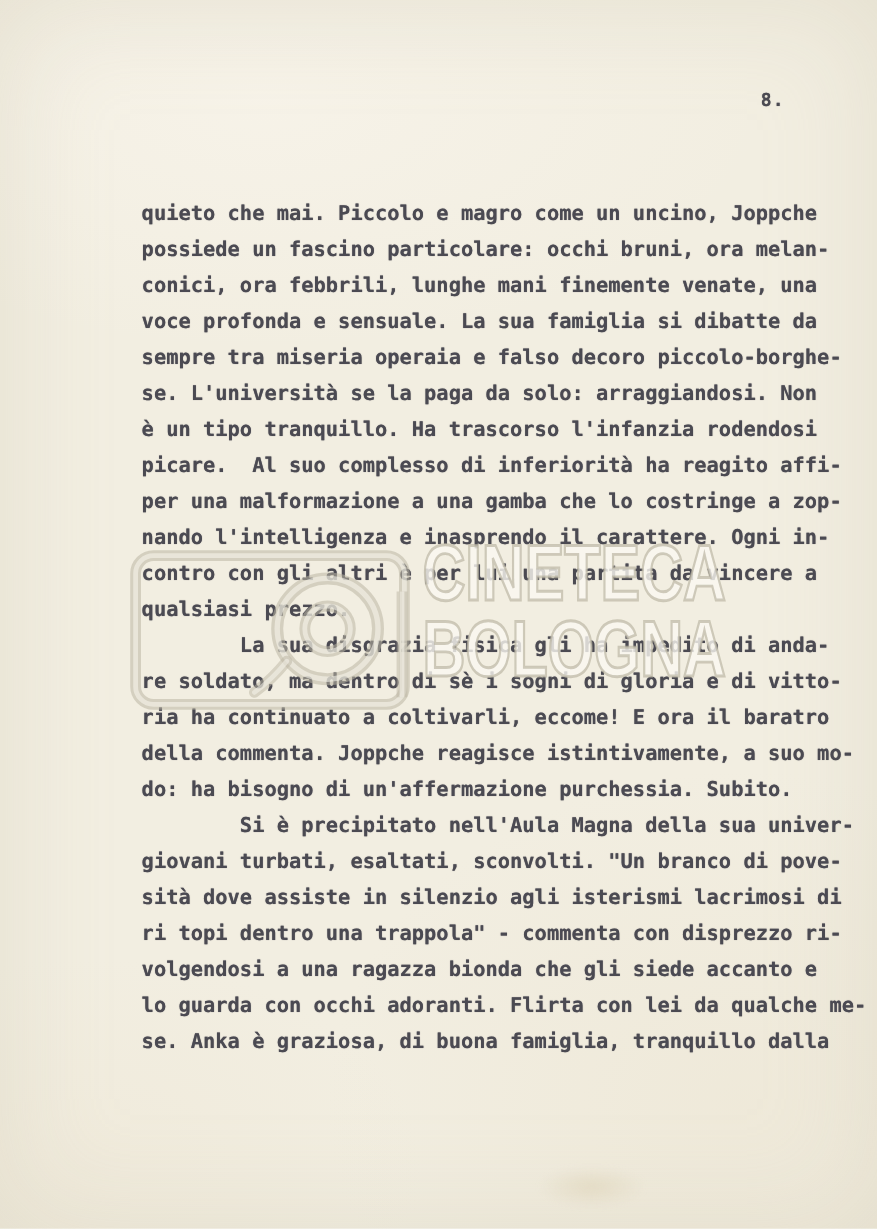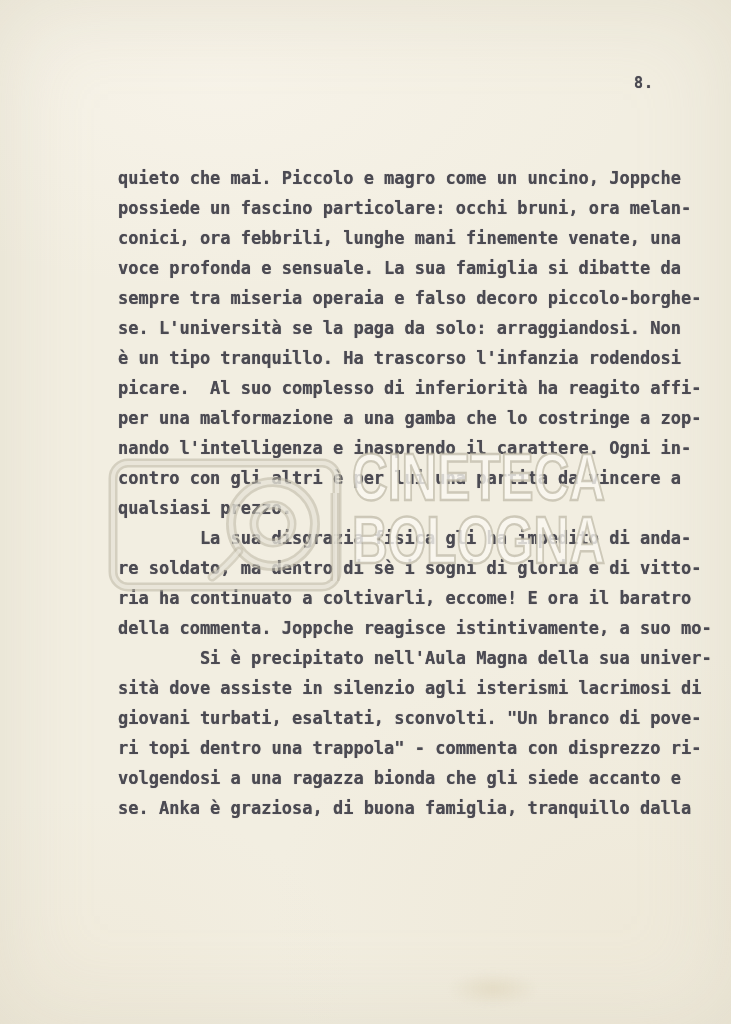--- a/index.html
+++ b/index.html
@@ -114,25 +114,27 @@
       <div class="line">è un tipo tranquillo. Ha trascorso l'infanzia rodendosi</div>
       <div class="line">picare.  Al suo complesso di inferiorità ha reagito affi-</div>
       <div class="line">per una malformazione a una gamba che lo costringe a zop-</div>
       <div class="line">nando l'intelligenza e inasprendo il carattere. Ogni in-</div>
       <div class="line">contro con gli altri è per lui una partita da vincere a</div>
       <div class="line">qualsiasi prezzo.</div>
       <div class="line">        La sua disgrazia fisica gli ha impedito di anda-</div>
       <div class="line">re soldato, ma dentro di sè i sogni di gloria e di vitto-</div>
       <div class="line">ria ha continuato a coltivarli, eccome! E ora il baratro</div>
       <div class="line">della commenta. Joppche reagisce istintivamente, a suo mo-</div>
+      <div class="line">do: ha bisogno di un'affermazione purchessia. Subito.</div>
       <div class="line">        Si è precipitato nell'Aula Magna della sua univer-</div>
+      <div class="line">giovani turbati, esaltati, sconvolti. "Un branco di pove-</div>
       <div class="line">sità dove assiste in silenzio agli isterismi lacrimosi di</div>
-      <div class="line">giovani turbati, esaltati, sconvolti. "Un branco di pove-</div>
       <div class="line">ri topi dentro una trappola" - commenta con disprezzo ri-</div>
       <div class="line">volgendosi a una ragazza bionda che gli siede accanto e</div>
+      <div class="line">lo guarda con occhi adoranti. Flirta con lei da qualche me-</div>
       <div class="line">se. Anka è graziosa, di buona famiglia, tranquillo dalla</div>
     </div>
 
   <div class="watermark">
 
     <svg class="wm-logo" viewBox="0 0 240 138" xmlns="http://www.w3.org/2000/svg">
 
       <rect x="7" y="8" width="224" height="124" rx="15" fill="none" stroke="rgba(188,182,164,0.55)" stroke-width="9"></rect>
       <rect x="7" y="8" width="224" height="124" rx="15" fill="none" stroke="rgba(250,247,239,0.55)" stroke-width="4"></rect>
 

